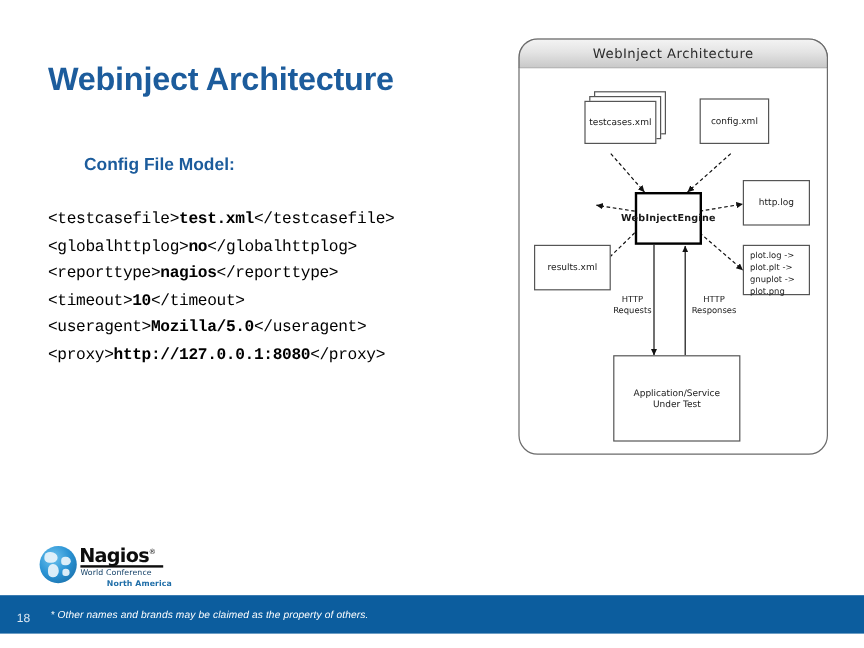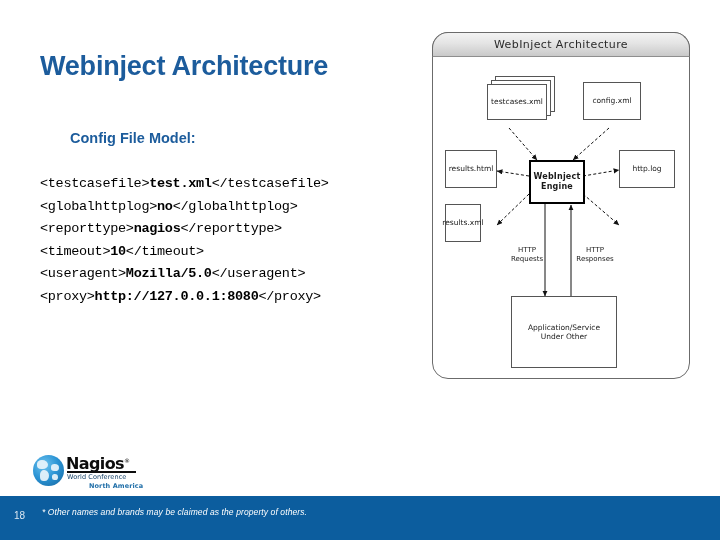--- a/index.html
+++ b/index.html
@@ -223,21 +223,21 @@
     color: #1f6ea8;
     letter-spacing: 0.1px;
   }
 
   
   #footer-bar {
     position: absolute;
     left: 0;
     top: 496px;
     width: 720px;
-    height: 45px;
+    height: 32px;
     background: #0c5d9e;
   }
   #page-number {
     position: absolute;
     left: 14px;
     top: 14px;
     font-family: "Liberation Sans", sans-serif;
     font-size: 10px;
     color: #dbe7f2;
   }
@@ -336,50 +336,53 @@
       <div class="node stack-shadow" style="left:62px; top:18px; width:60px; height:36px;"></div>
       <div class="node stack-shadow" style="left:58px; top:22px; width:60px; height:36px;"></div>
       <div class="node" style="left:150px; top:24px; width:58px; height:38px;">
         <span>config.xml</span>
       </div>
 
       <div class="node" style="left:54px; top:26px; width:60px; height:36px;">
         <span>testcases.xml</span>
       </div>
 
-      <div class="node" style="left:12px; top:92px; width:52px; height:38px;">
-        <span>results.html</span>
-      </div>
-
-      <div class="node" style="left:12px; top:146px; width:36px; height:38px;">
+
+      <div class="node" style="left:12px; top:146px; width:64px; height:38px;">
         <span>results.xml</span>
       </div>
 
       <div class="node" style="left:186px; top:92px; width:56px; height:38px;">
         <span>http.log</span>
       </div>
 
-
-      <div class="node engine" style="left:96px; top:102px; width:56px; height:44px; flex-direction:column;">
+      <div class="node plotbox" style="left:186px; top:146px; width:56px; height:42px; flex-direction:column;">
+        <span>plot.log -&gt;</span>
+        <span>plot.plt -&gt;</span>
+        <span>gnuplot -&gt;</span>
+        <span>plot.png</span>
+      </div>
+
+      <div class="node engine" style="left:96px; top:102px; width:56px; height:44px; flex-direction:row;">
         <span>WebInject</span>
         <span>Engine</span>
       </div>
 
       <div class="edge-label" style="left:76px; top:188px; width:36px;">
         <span>HTTP</span><br>
         <span>Requests</span>
       </div>
       <div class="edge-label" style="left:140px; top:188px; width:44px;">
         <span>HTTP</span><br>
         <span>Responses</span>
       </div>
 
       <div class="node aut" style="left:78px; top:238px; width:106px; height:72px; flex-direction:column;">
         <span>Application/Service</span>
-        <span>Under Other</span>
+        <span>Under Test</span>
       </div>
 
     </div>
   </div>
 
   <div id="nagios-logo">
     <div id="nagios-globe">
       <div class="land" style="left:4px;  top:5px;  width:11px; height:9px;"></div>
       <div class="land" style="left:7px;  top:15px; width:9px;  height:11px;"></div>
       <div class="land" style="left:18px; top:9px;  width:8px;  height:7px;"></div>

